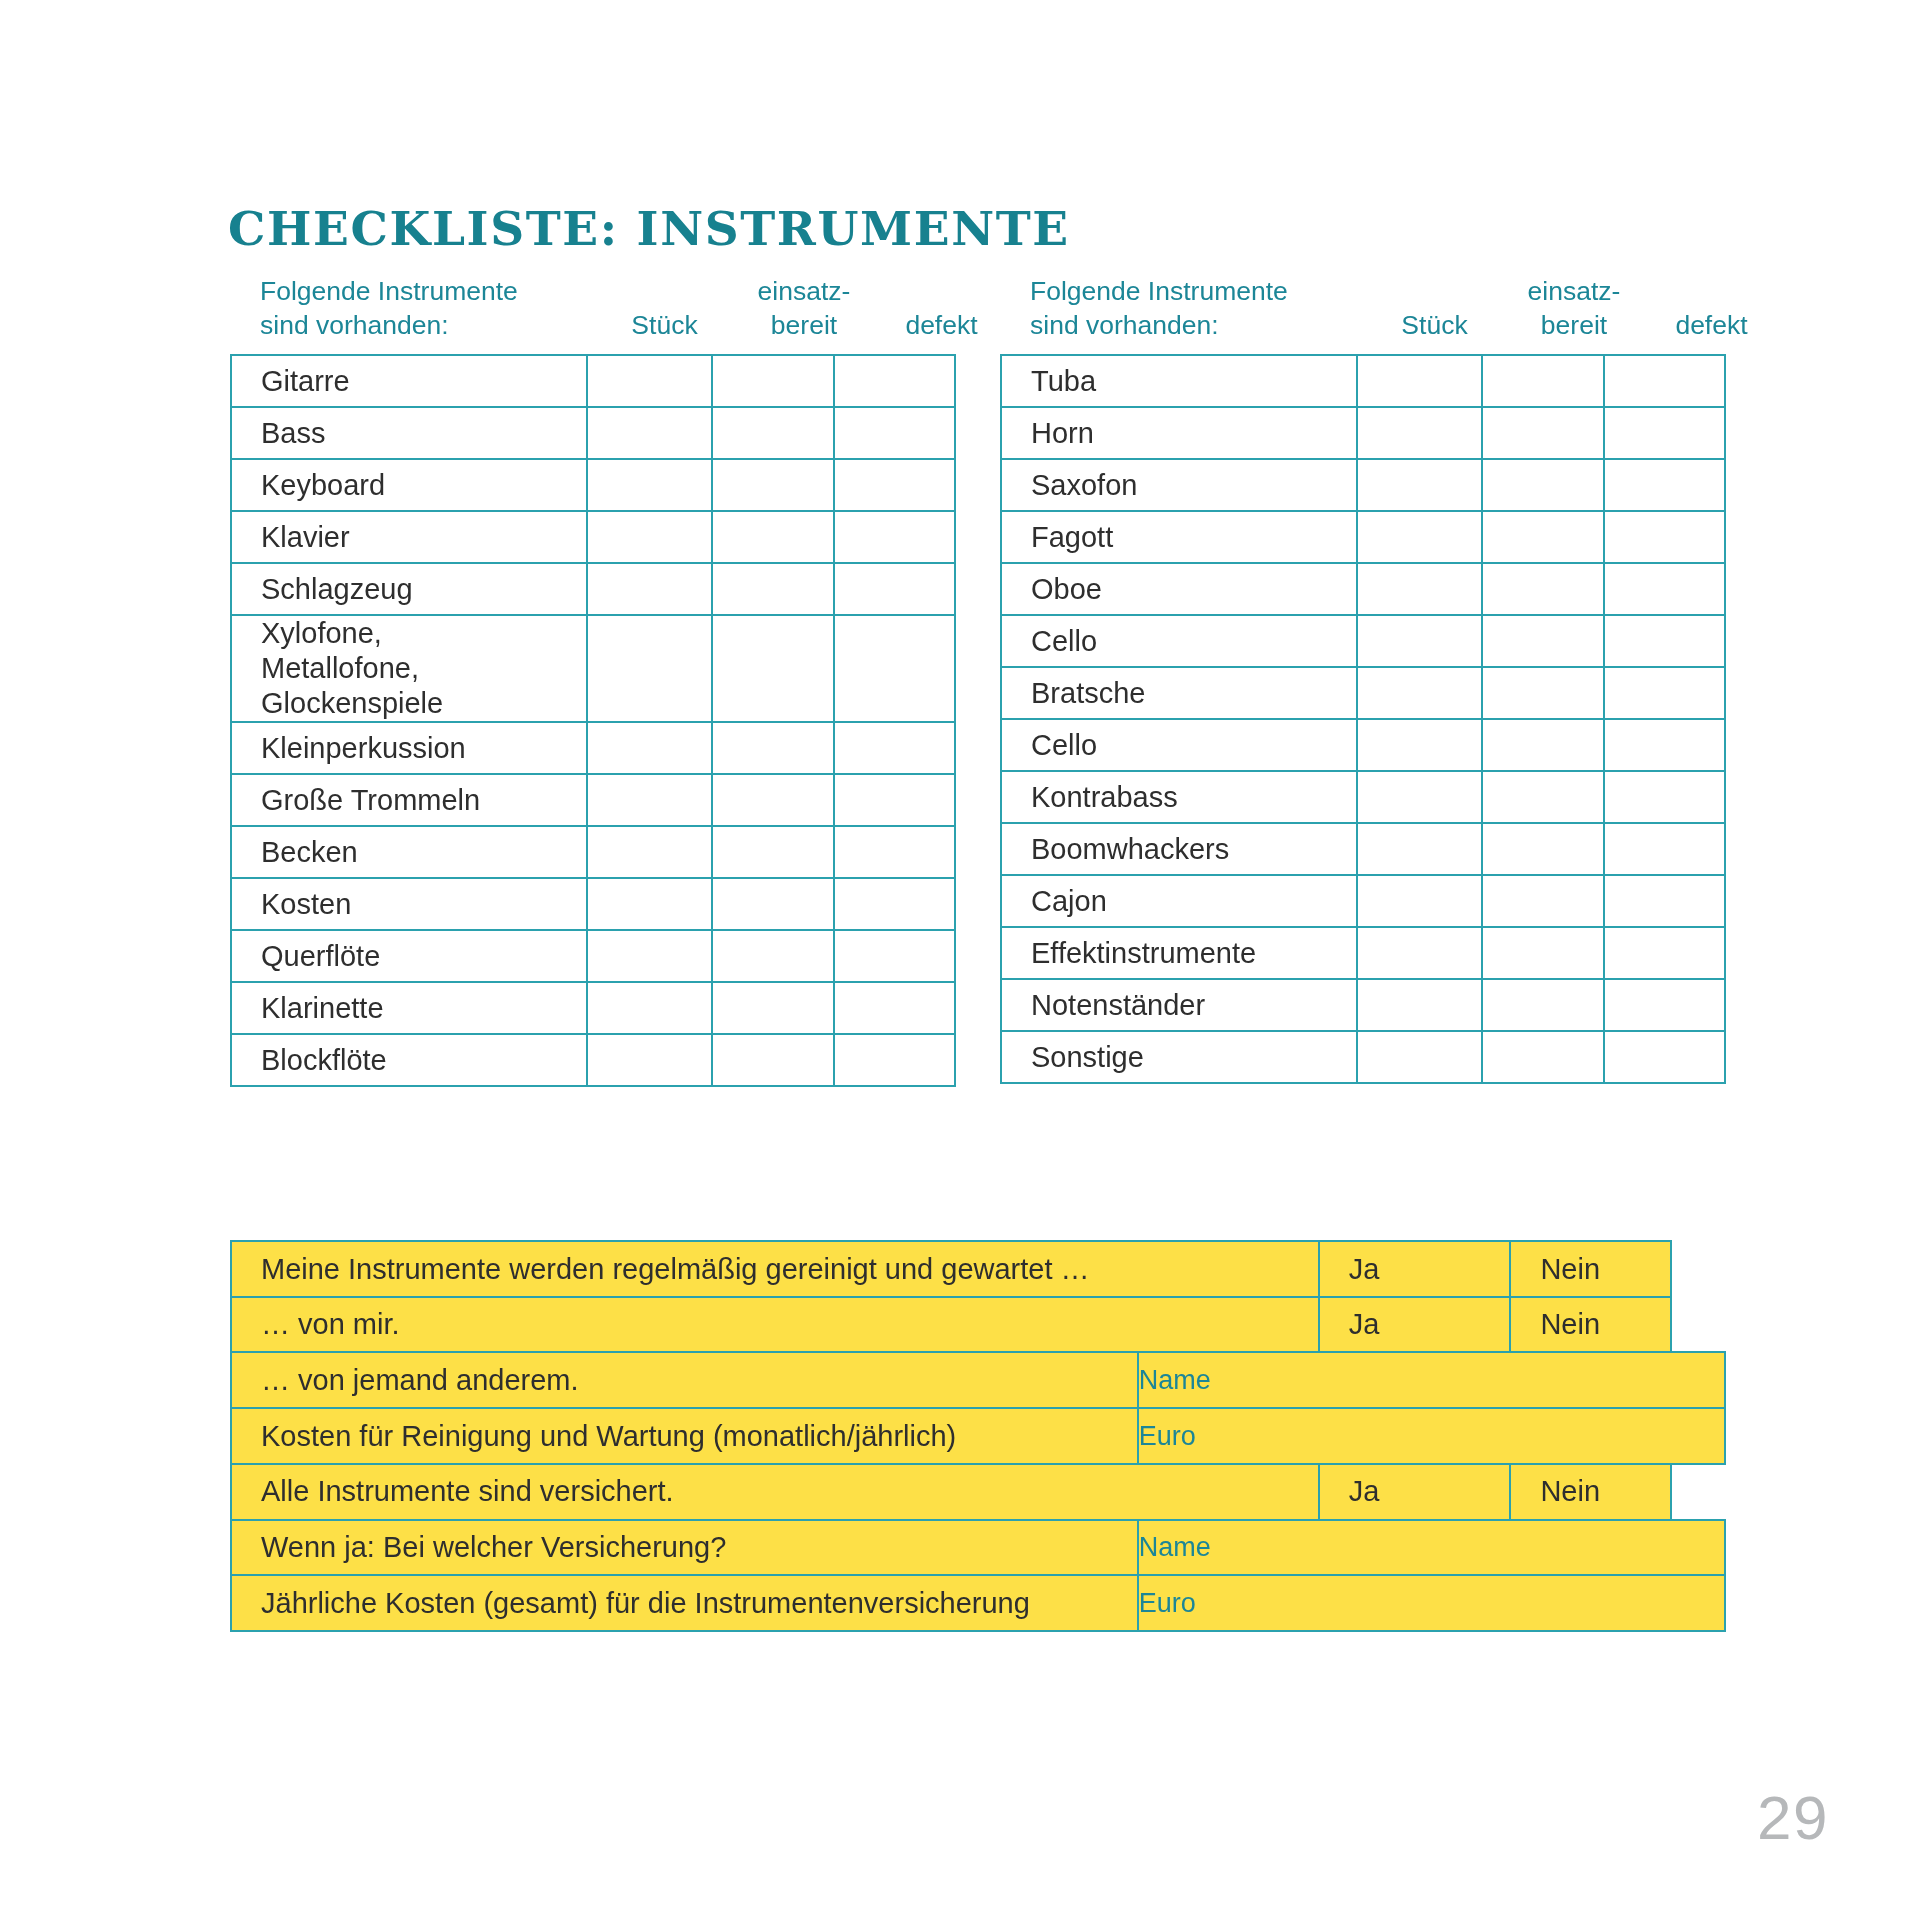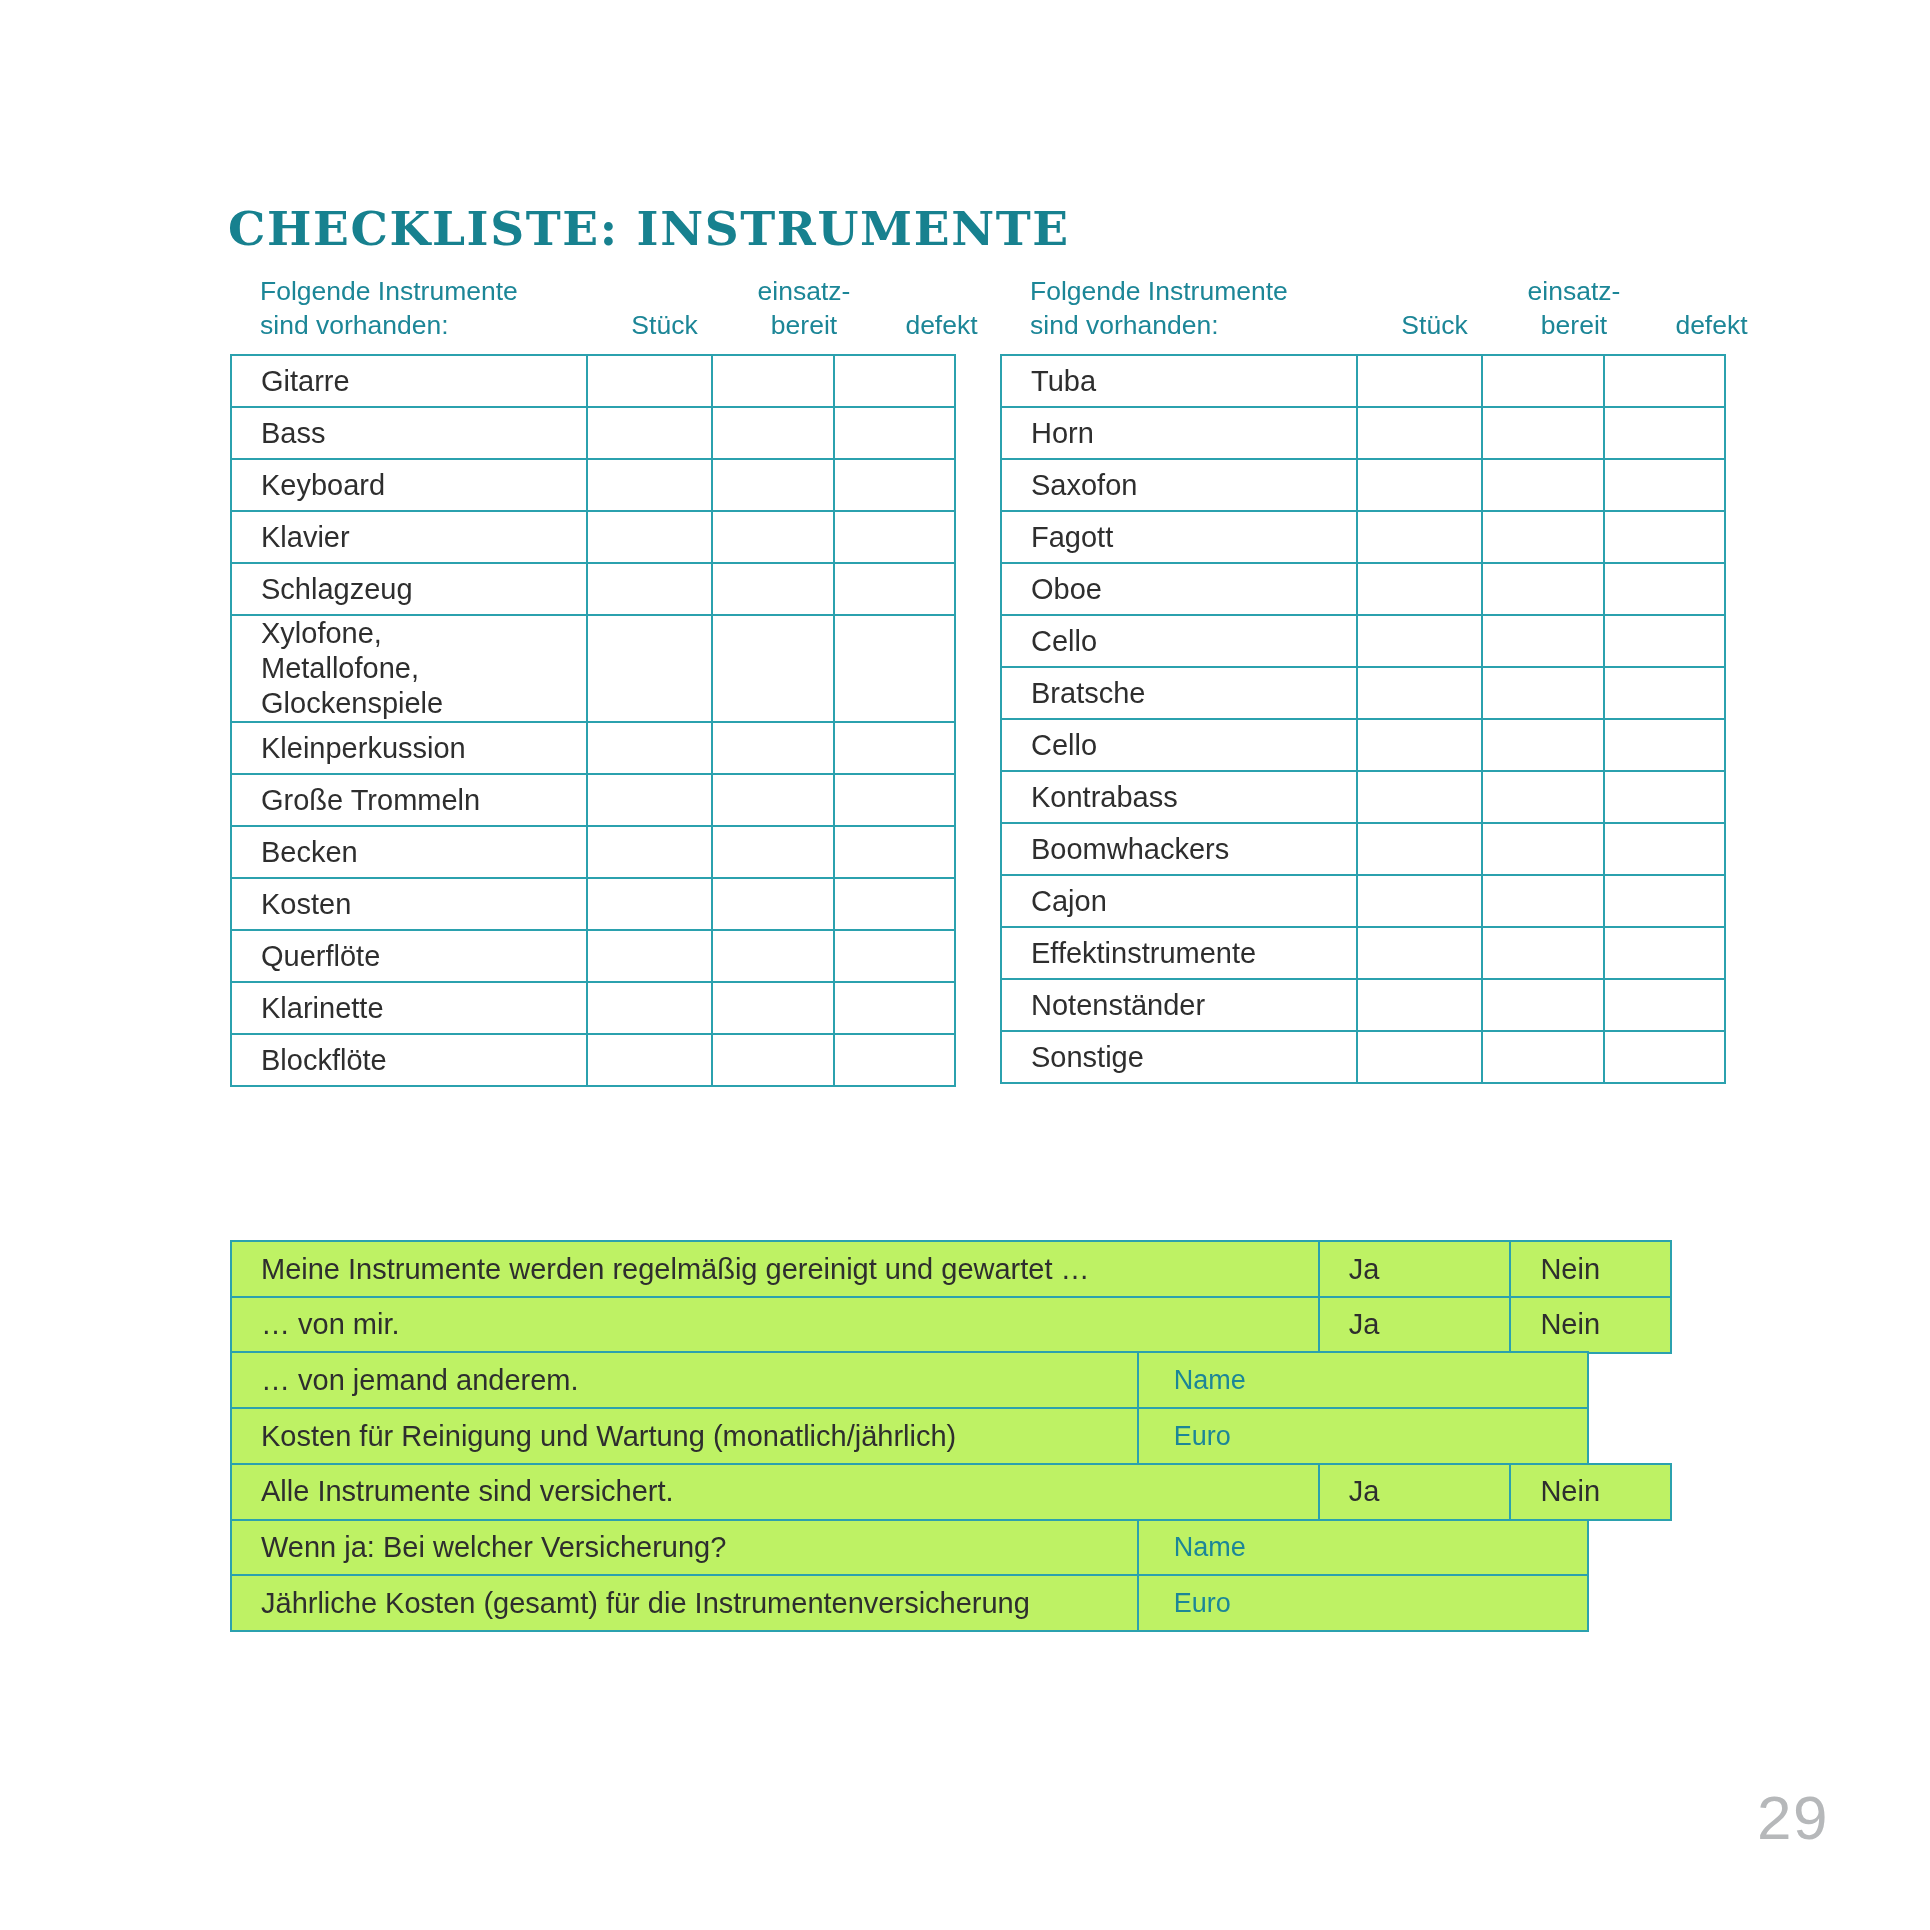--- a/index.html
+++ b/index.html
@@ -34,28 +34,28 @@
   td.label-cell{
     font-size:29px;font-weight:300;color:#2e2e2e;
     padding-left:29px !important;white-space:pre-line;line-height:35px;
   }
   
   .bottom-table{position:absolute;left:230px;top:1240px;}
   .b-row{display:flex;}
   .b-row + .b-row{margin-top:-2.3px;}
   .b-cell{
     box-sizing:border-box;border:2.3px solid #2ba1ae;height:58px;
-    display:flex;align-items:center;background:#bef264;
+    display:flex;align-items:center;background:#fde047;
   }
   .b-cell + .b-cell{margin-left:-2.3px;}
   .b-q{width:1090px;padding-left:29px;font-size:29px;font-weight:300;color:#2e2e2e;}
   .b-q.narrow{width:909px;}
   .b-ja{width:194px;padding-left:29px;font-size:29px;font-weight:300;color:#2e2e2e;}
   .b-nein{width:163px;padding-left:29px;font-size:29px;font-weight:300;color:#2e2e2e;}
-  .b-val{width:452px;padding-left:35px;font-size:27px;font-weight:500;color:#1c8697;}
+  .b-val{width:589px;font-size:27px;font-weight:500;color:#1c8697;}
   
   .page-number{
     position:absolute;left:1757px;top:1782px;
     font-size:62px;font-weight:300;letter-spacing:1.6px;color:#b6b8ba;
   }
 </style>
 </head>
 <body>
 
 <h1 class="title">CHECKLISTE: INSTRUMENTE</h1>

